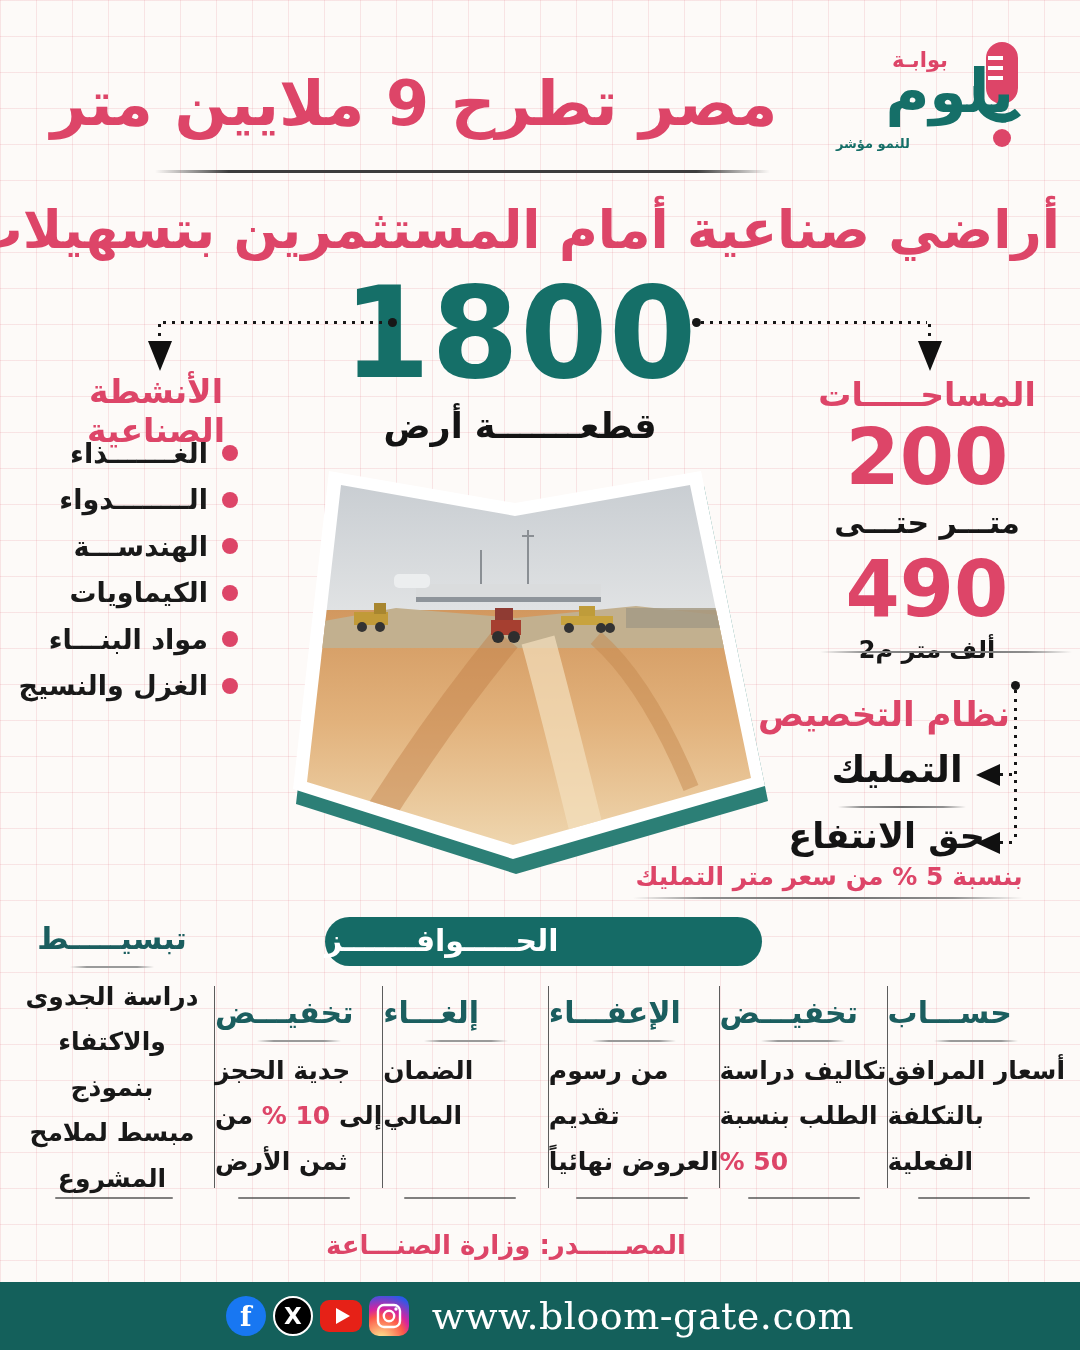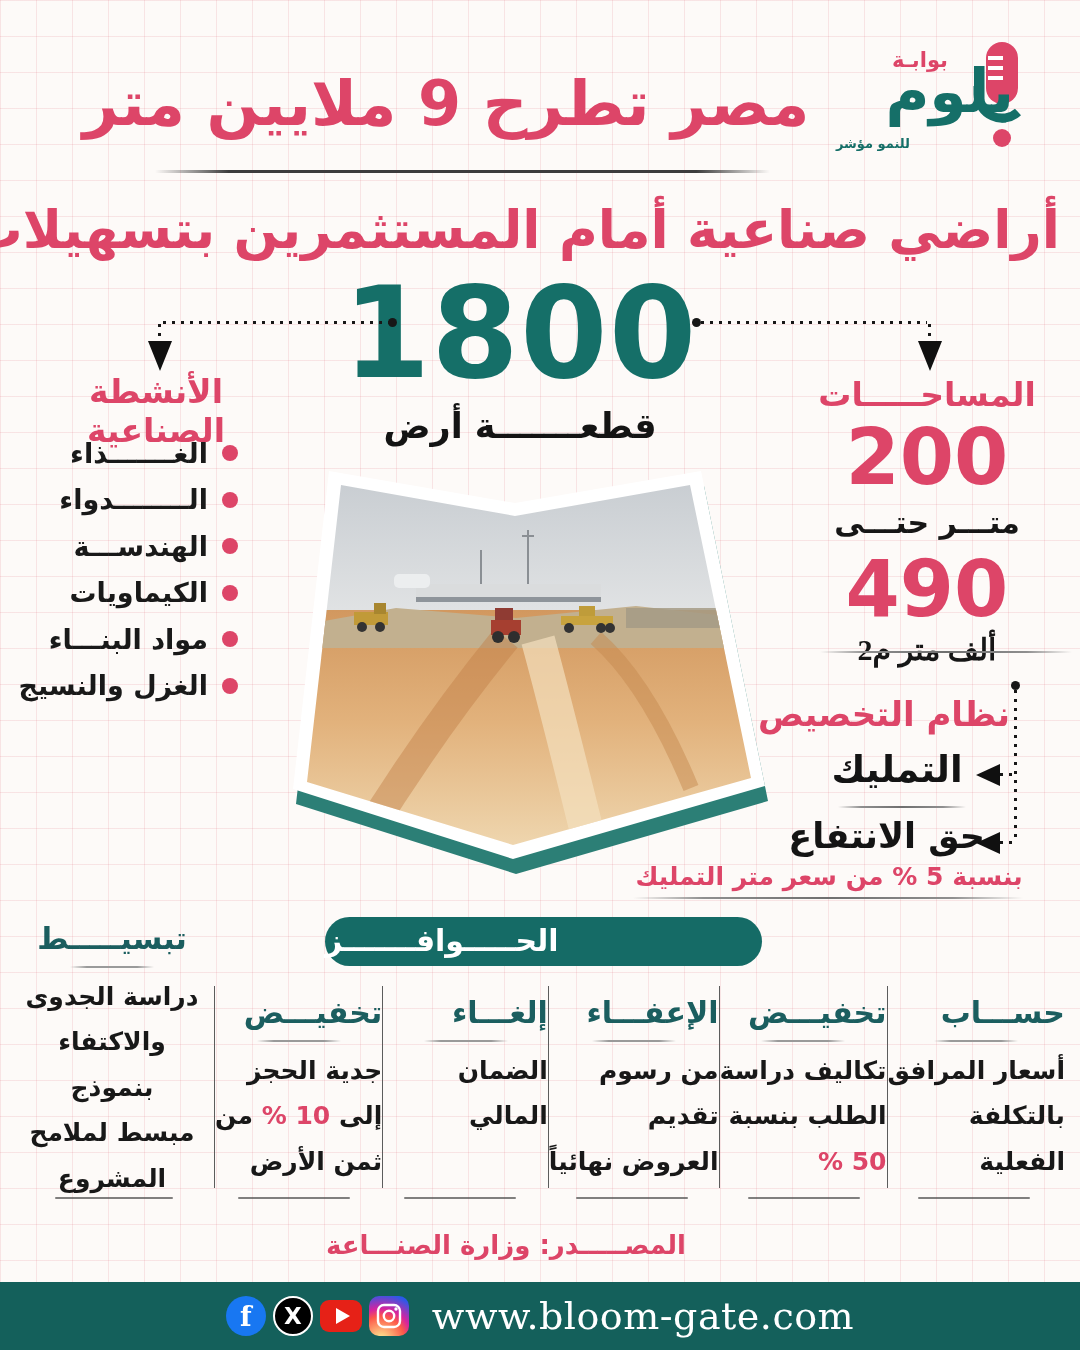--- a/index.html
+++ b/index.html
@@ -17,21 +17,21 @@
   .abs { position:absolute; }
 
   
   .logo { right:26px; top:40px; width:220px; height:118px; }
   .logo-top { position:absolute; right:106px; top:8px; font-size:21px; font-weight:bold; color:#dd4568; }
   .logo-main { position:absolute; right:40px; top:18px; font-size:60px; font-weight:bold; color:#156f68; line-height:66px; }
   .logo-sub { position:absolute; left:2px; top:96px; font-size:13px; font-weight:bold; color:#156f68; }
   .logo-mic { position:absolute; right:26px; top:0; }
 
   
-  .title1 { left:56px; top:48px; width:780px; text-align:center; font-size:62px; line-height:112px;
+  .title1 { left:24px; top:48px; width:780px; text-align:center; font-size:62px; line-height:112px;
             font-weight:800; color:#dd4568; white-space:nowrap; }
   .title-divider { left:155px; top:170px; width:615px; height:2.5px;
             background:linear-gradient(90deg, transparent, #3c3c3c 12%, #3c3c3c 88%, transparent); }
   .title2 { left:20px; top:180px; width:1040px; text-align:center; font-size:53px; line-height:100px;
             font-weight:800; color:#dd4568; white-space:nowrap; }
 
   
   .big-number { left:330px; top:268px; width:380px; text-align:center; font-size:126px; line-height:132px;
                 font-weight:800; color:#156f68; letter-spacing:1px; }
   .plots-label { left:330px; top:406px; width:380px; text-align:center; font-size:35px; font-weight:700; color:#141414; }
@@ -48,39 +48,39 @@
   .act-list { left:18px; top:430px; width:220px; direction:rtl; }
   .act-row { display:flex; align-items:center; height:46.5px; direction:rtl; }
   .act-bullet { width:16px; height:16px; border-radius:50%; background:#dd4568; margin-left:14px; flex:none; }
   .act-label { font-size:27px; font-weight:700; color:#191919; white-space:nowrap;text-align:right; }
 
   
   .areas { left:788px; top:372px; width:278px; text-align:center; direction:rtl; }
   .areas-title { font-size:33px; font-weight:800; color:#dd4568; line-height:46px; }
   .areas-num { font-size:78px; font-weight:800; color:#dd4568; line-height:78px; }
   .areas-mid { font-size:30px; font-weight:700; color:#161616; line-height:54px; }
-  .areas-unit { font-size:30px; font-weight:700; color:#161616; line-height:44px;font-family:Liberation Serif, serif; }
+  .areas-unit { font-size:24px; font-weight:700; color:#161616; line-height:44px; }
   .gray-line { height:2px; background:linear-gradient(90deg, transparent, #8f8f8f 18%, #6f6f6f 50%, #8f8f8f 82%, transparent); }
 
   
   .alloc-title { left:778px; top:694px; width:232px; font-size:34px; font-weight:800; color:#dd4568; white-space:nowrap; }
   .alloc-opt1 { left:812px; top:748px; width:170px; text-align:center; font-size:37px; font-weight:800; color:#141414; }
   .alloc-opt2 { left:785px; top:816px; width:200px; font-size:35px; font-weight:800; color:#141414; white-space:nowrap; }
   .alloc-note { left:630px; top:862px; width:398px; text-align:center; direction:rtl; font-size:25px; font-weight:800; color:#dd4568; white-space:nowrap; }
 
   
   .banner { left:325px; top:917px; width:437px; height:49px; background:#156b66; border-radius:26px;
             color:#ffffff; font-size:30px; font-weight:800; text-align:left; line-height:47px; }
   .side-col { left:10px; top:914px; width:204px; text-align:center; direction:rtl; }
   .col-title { font-size:30px; font-weight:800; color:#1b5e5f; line-height:50px; white-space:nowrap; }
   .col-underline { width:84px; height:1.5px; margin:2px auto 6px auto;
             background:linear-gradient(90deg, transparent, #9a9a9a 20%, #9a9a9a 80%, transparent); }
   .col-line { font-size:25px; font-weight:700; color:#181818; height:45.5px; line-height:45.5px; white-space:nowrap; direction:rtl; }
   .cols5 { left:214px; top:986px; width:851px; height:202px; display:flex; direction:rtl; }
-  .col { flex:1; text-align:right; border-left:1.5px solid #5c5c5c; padding-top:2px; }
+  .col { flex:1; text-align:left; border-left:1.5px solid #5c5c5c; padding-top:2px; }
   .pinktext { color:#dd4568; }
   .stroke { height:1.6px; background:#565656; opacity:0.75; border-radius:1px; }
 
   
   .source { left:0; top:1230px; width:1012px; text-align:center; font-size:26px; font-weight:800; color:#dd4568; }
   .footerbar { left:0; top:1282px; width:1080px; height:68px; background:#14605b; display:flex;
                align-items:center; justify-content:center; gap:9px; }
   .socials { display:flex; align-items:center; gap:7px; margin-right:14px; }
   .sicon { width:40px; height:40px; display:flex; align-items:center; justify-content:center; }
   .fb { background:#1877f2; border-radius:50%; color:#fff; font-size:27px; font-weight:bold; font-family:"DejaVu Serif", serif; }

